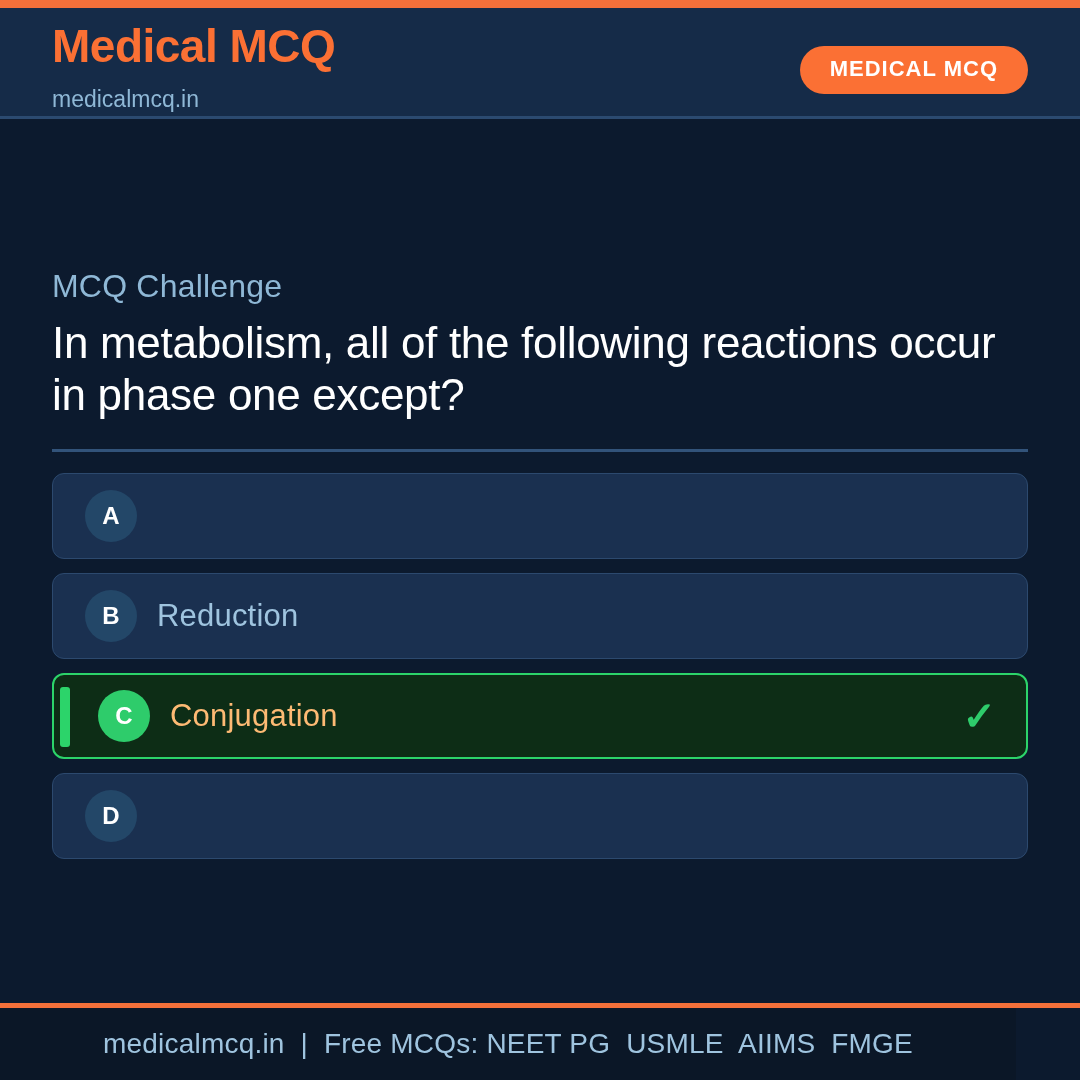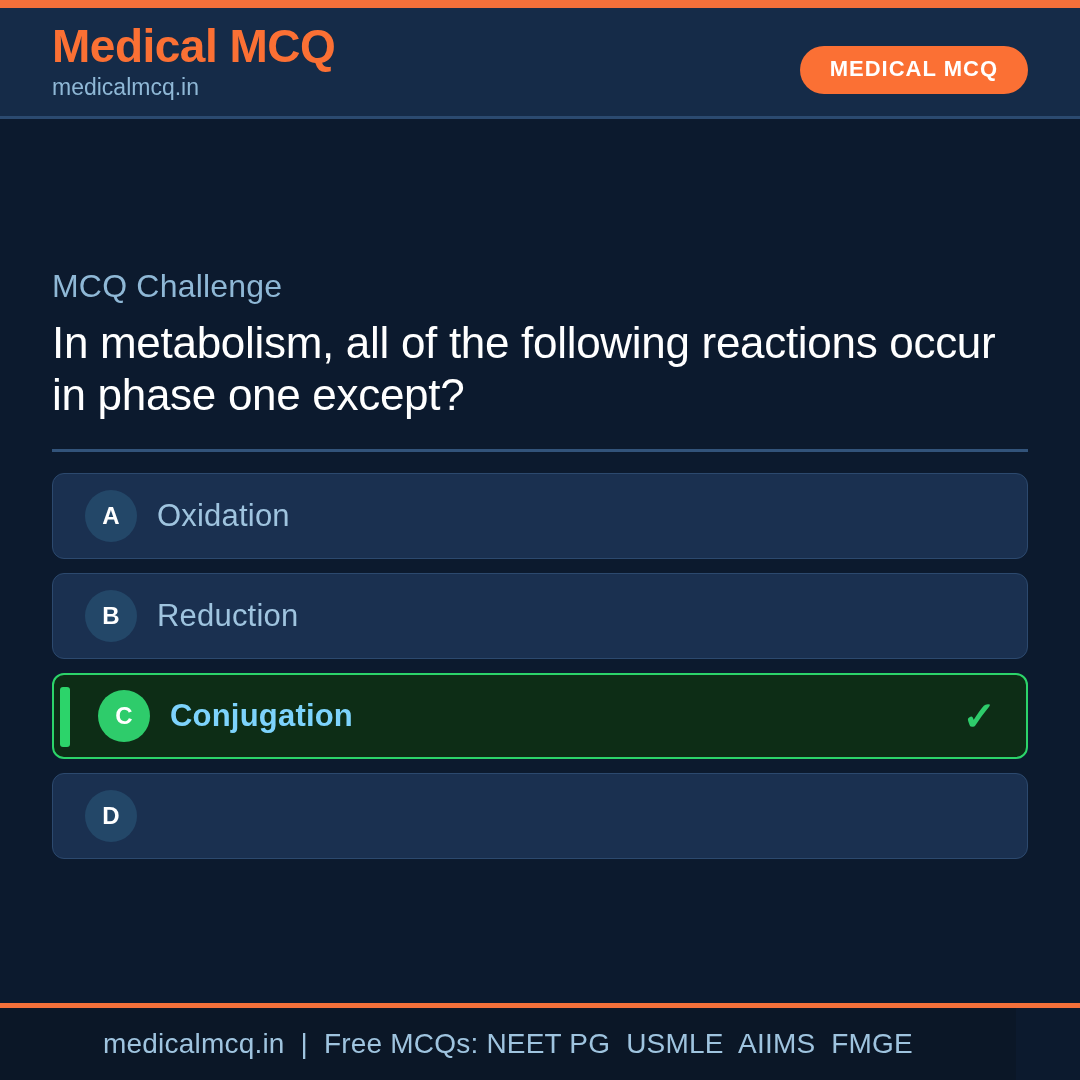--- a/index.html
+++ b/index.html
@@ -43,21 +43,21 @@
   .brand-title {
     font-size: 46px;
     font-weight: bold;
     color: #FB7034;
     letter-spacing: -0.5px;
     line-height: 1.05;
   }
   .brand-sub {
     font-size: 23px;
     color: #8FB8D6;
-    margin-top: 5px;
+    margin-top: 17px;
     line-height: 1.1;
   }
 
   .badge-pill {
     position: absolute;
     right: 52px;
     top: 38px;
     background: #FB7034;
     color: #FFFFFF;
     font-size: 22px;
@@ -162,22 +162,21 @@
   }
 
   .opt-text {
     margin-left: 20px;
     font-size: 31px;
     color: #9FC4DF;
     letter-spacing: 0.2px;
   }
 
   .option.correct .opt-text {
-    color: #7dd3fc;
-    font-weight: bold;
+    color: #fdba74;
   }
 
   .check-icon {
     margin-left: auto;
     color: #2ECC6B;
     font-size: 40px;
     line-height: 1;
     font-weight: bold;
   }
 
@@ -224,21 +223,20 @@
 <div class="main">
   <div class="content">
     <div class="eyebrow">MCQ Challenge</div>
     <div class="question">In metabolism, all of the following reactions occur in phase one except?</div>
     <div class="divider"></div>
 
     <div class="options">
 
       <div class="option">
         <div class="opt-badge">A</div>
-        <div class="opt-text">Oxidation</div>
       </div>
 
       <div class="option">
         <div class="opt-badge">B</div>
         <div class="opt-text">Reduction</div>
       </div>
 
       <div class="option correct">
         <div class="accent-bar"></div>
         <div class="opt-badge">C</div>

